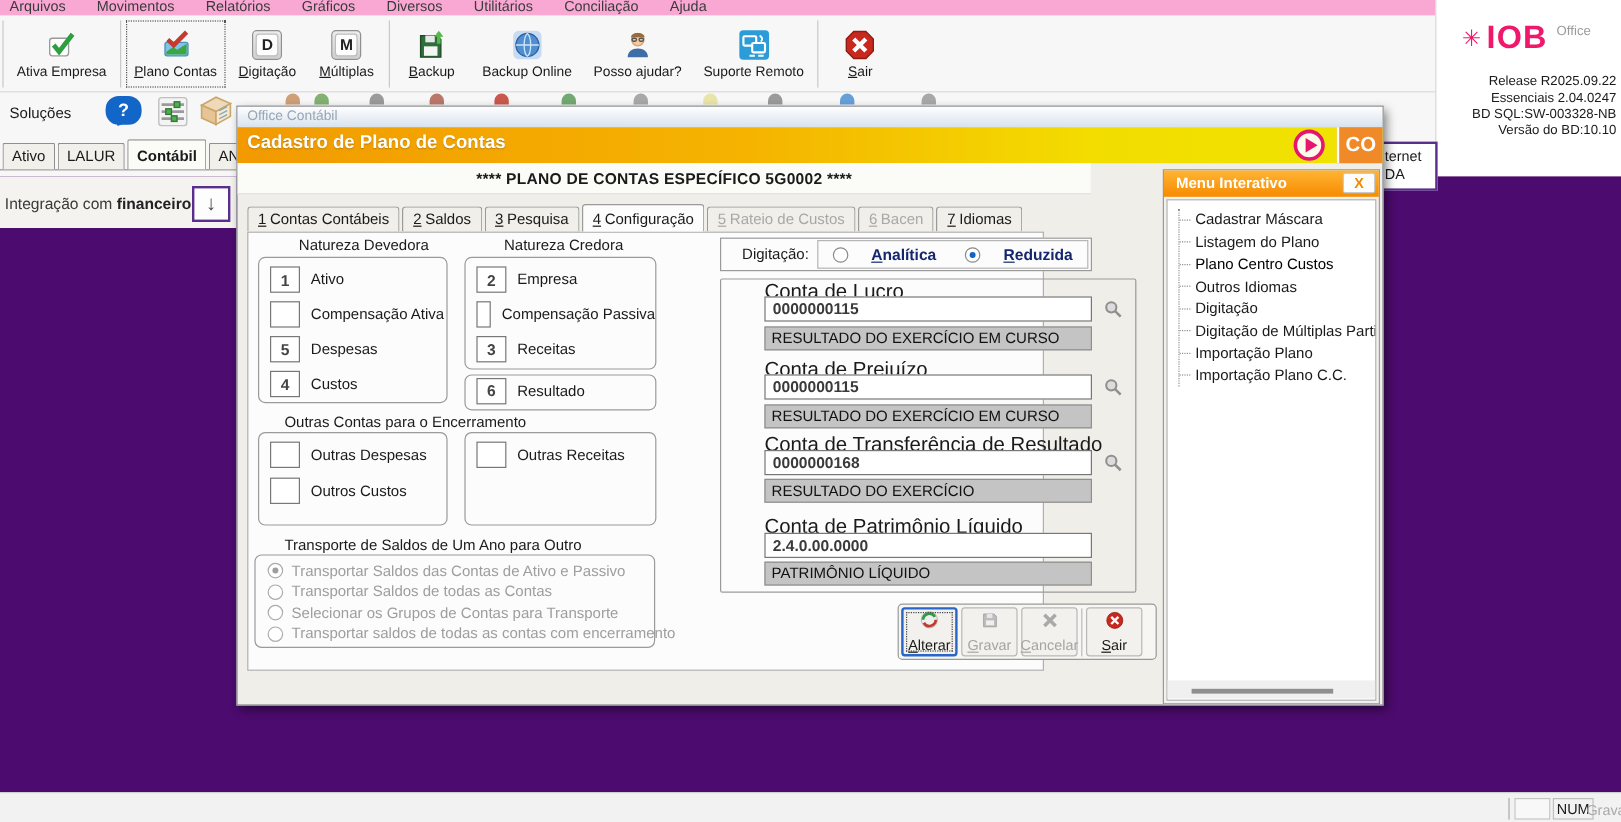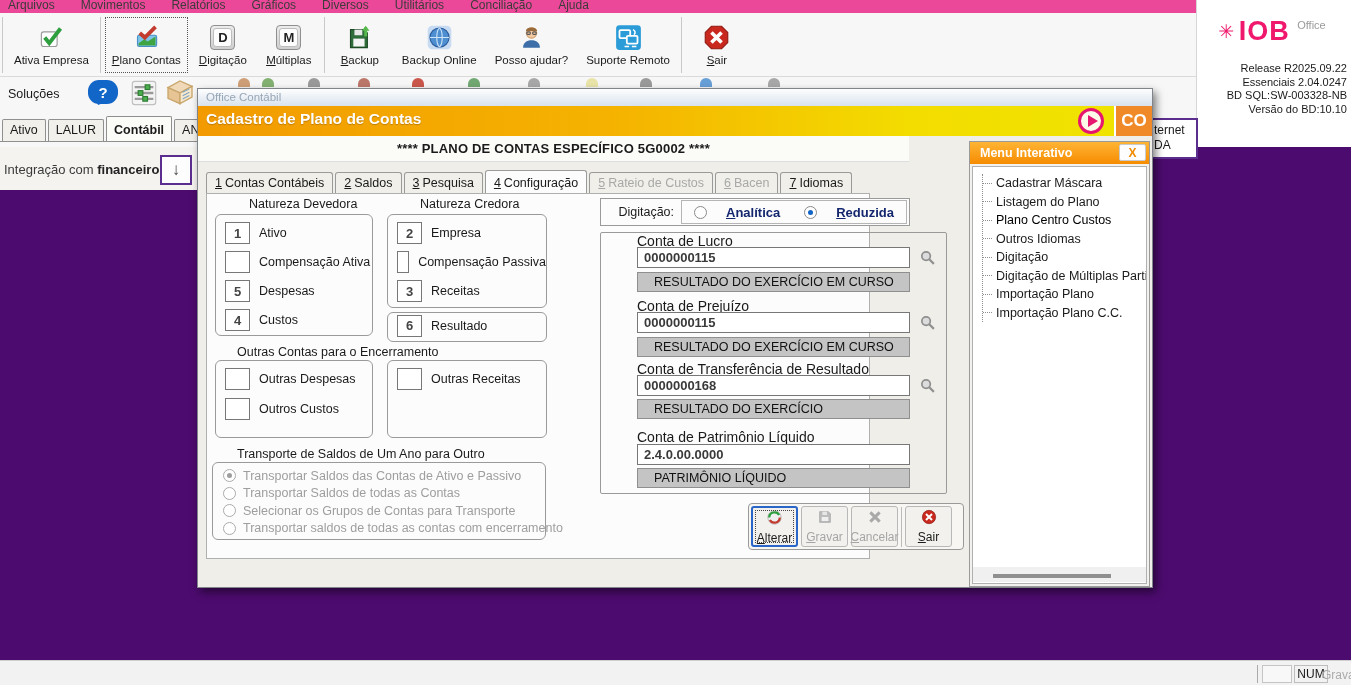--- a/index.html
+++ b/index.html
@@ -2,21 +2,21 @@
 <html><head>
 <meta charset="utf-8">
 <style>
   * { margin:0; padding:0; box-sizing:border-box; }
   html,body { width:1351px; height:685px; overflow:hidden;
     font-family:"Liberation Sans", sans-serif; background:#F7F7F7; }
   .abs { position:absolute; }
   #stage { position:relative; width:1351px; height:685px; }
 
   
-  #menubar { left:0; top:0; width:1351px; height:13px; background:#ec4899;
+  #menubar { left:0; top:0; width:1351px; height:13px; background:#f9a8d4;
     display:flex; align-items:flex-end; padding-left:8px; gap:26px; overflow:hidden; }
   .menu-item { font-size:12px; color:#3b3b3b; line-height:15px; white-space:nowrap; }
 
   #toolbar { left:0; top:13px; width:1196px; height:64px; background:#F7F7F7;
     border-bottom:1px solid #DADADA; display:flex; align-items:center; }
   .tsep { width:1px; height:56px; background:#C9C9C9; margin:0 2px; }
   .tbtn { height:60px; display:flex; flex-direction:column; justify-content:center;
     align-items:center; gap:3px; padding:0 9px; min-width:66px; cursor:default; }
   .tbtn .ticon { width:27px; height:27px; display:flex; align-items:center; justify-content:center; }
   .tbtn .tlabel { font-size:11.5px; color:#1a1a1a; white-space:nowrap; }
@@ -120,25 +120,25 @@
     display:flex; align-items:center; justify-content:flex-end; gap:0; background:#FCFCFC; }
   #dig-label { font-size:12.5px; color:#1a1a1a; margin-right:7px; }
   #dig-inner { border:1px solid #B5B5B5; height:24px; display:flex; align-items:center;
     gap:24px; padding:0 12px; margin-right:2px; }
   .dig-opt { display:flex; align-items:center; gap:19px; }
   .dig-opt-label { font-size:13px; font-weight:bold; color:#14276E; display:inline-block; }
   .dig-opt-label::first-letter { text-decoration:underline; }
 
   #big-box { left:393px; top:38px; width:347px; height:262px; border:1px solid #9A9A9A;
     border-radius:2px; }
-  .flabel { position:absolute; font-size:14px; color:#1a1a1a; white-space:nowrap; }
+  .flabel { position:absolute; font-size:17px; color:#1a1a1a; white-space:nowrap; }
   .finput { position:absolute; width:273px; height:21px; border:1px solid #777; background:#FFF;
     font-size:13px; font-weight:bold; color:#3a3a3a; line-height:20px; padding-left:6px; }
   .fgray { position:absolute; width:273px; height:20px; background:#C4C4C4;
-    border:1px solid #8F8F8F; font-size:12.5px; color:#111; line-height:19px; padding-left:16px;
+    border:1px solid #8F8F8F; font-size:12.5px; color:#111; line-height:19px; padding-left:5px;
     white-space:nowrap; overflow:hidden; }
   .lookup { position:absolute; width:17px; height:17px; }
 
   #btns { left:541px; top:309px; width:216px; height:47px; background:#F7F6F2;
     border:1px solid #999; border-radius:4px; display:flex; align-items:center; gap:3px;
     padding:2px; }
   .dbtn { width:47px; height:41px; border:1px solid #B8B8B8; background:#F2F1ED; border-radius:3px;
     display:flex; flex-direction:column; align-items:center; justify-content:center; gap:1px; }
   .dbtn-label { font-size:12px; color:#1a1a1a; display:inline-block; }
   .dbtn-label::first-letter { text-decoration:underline; }

